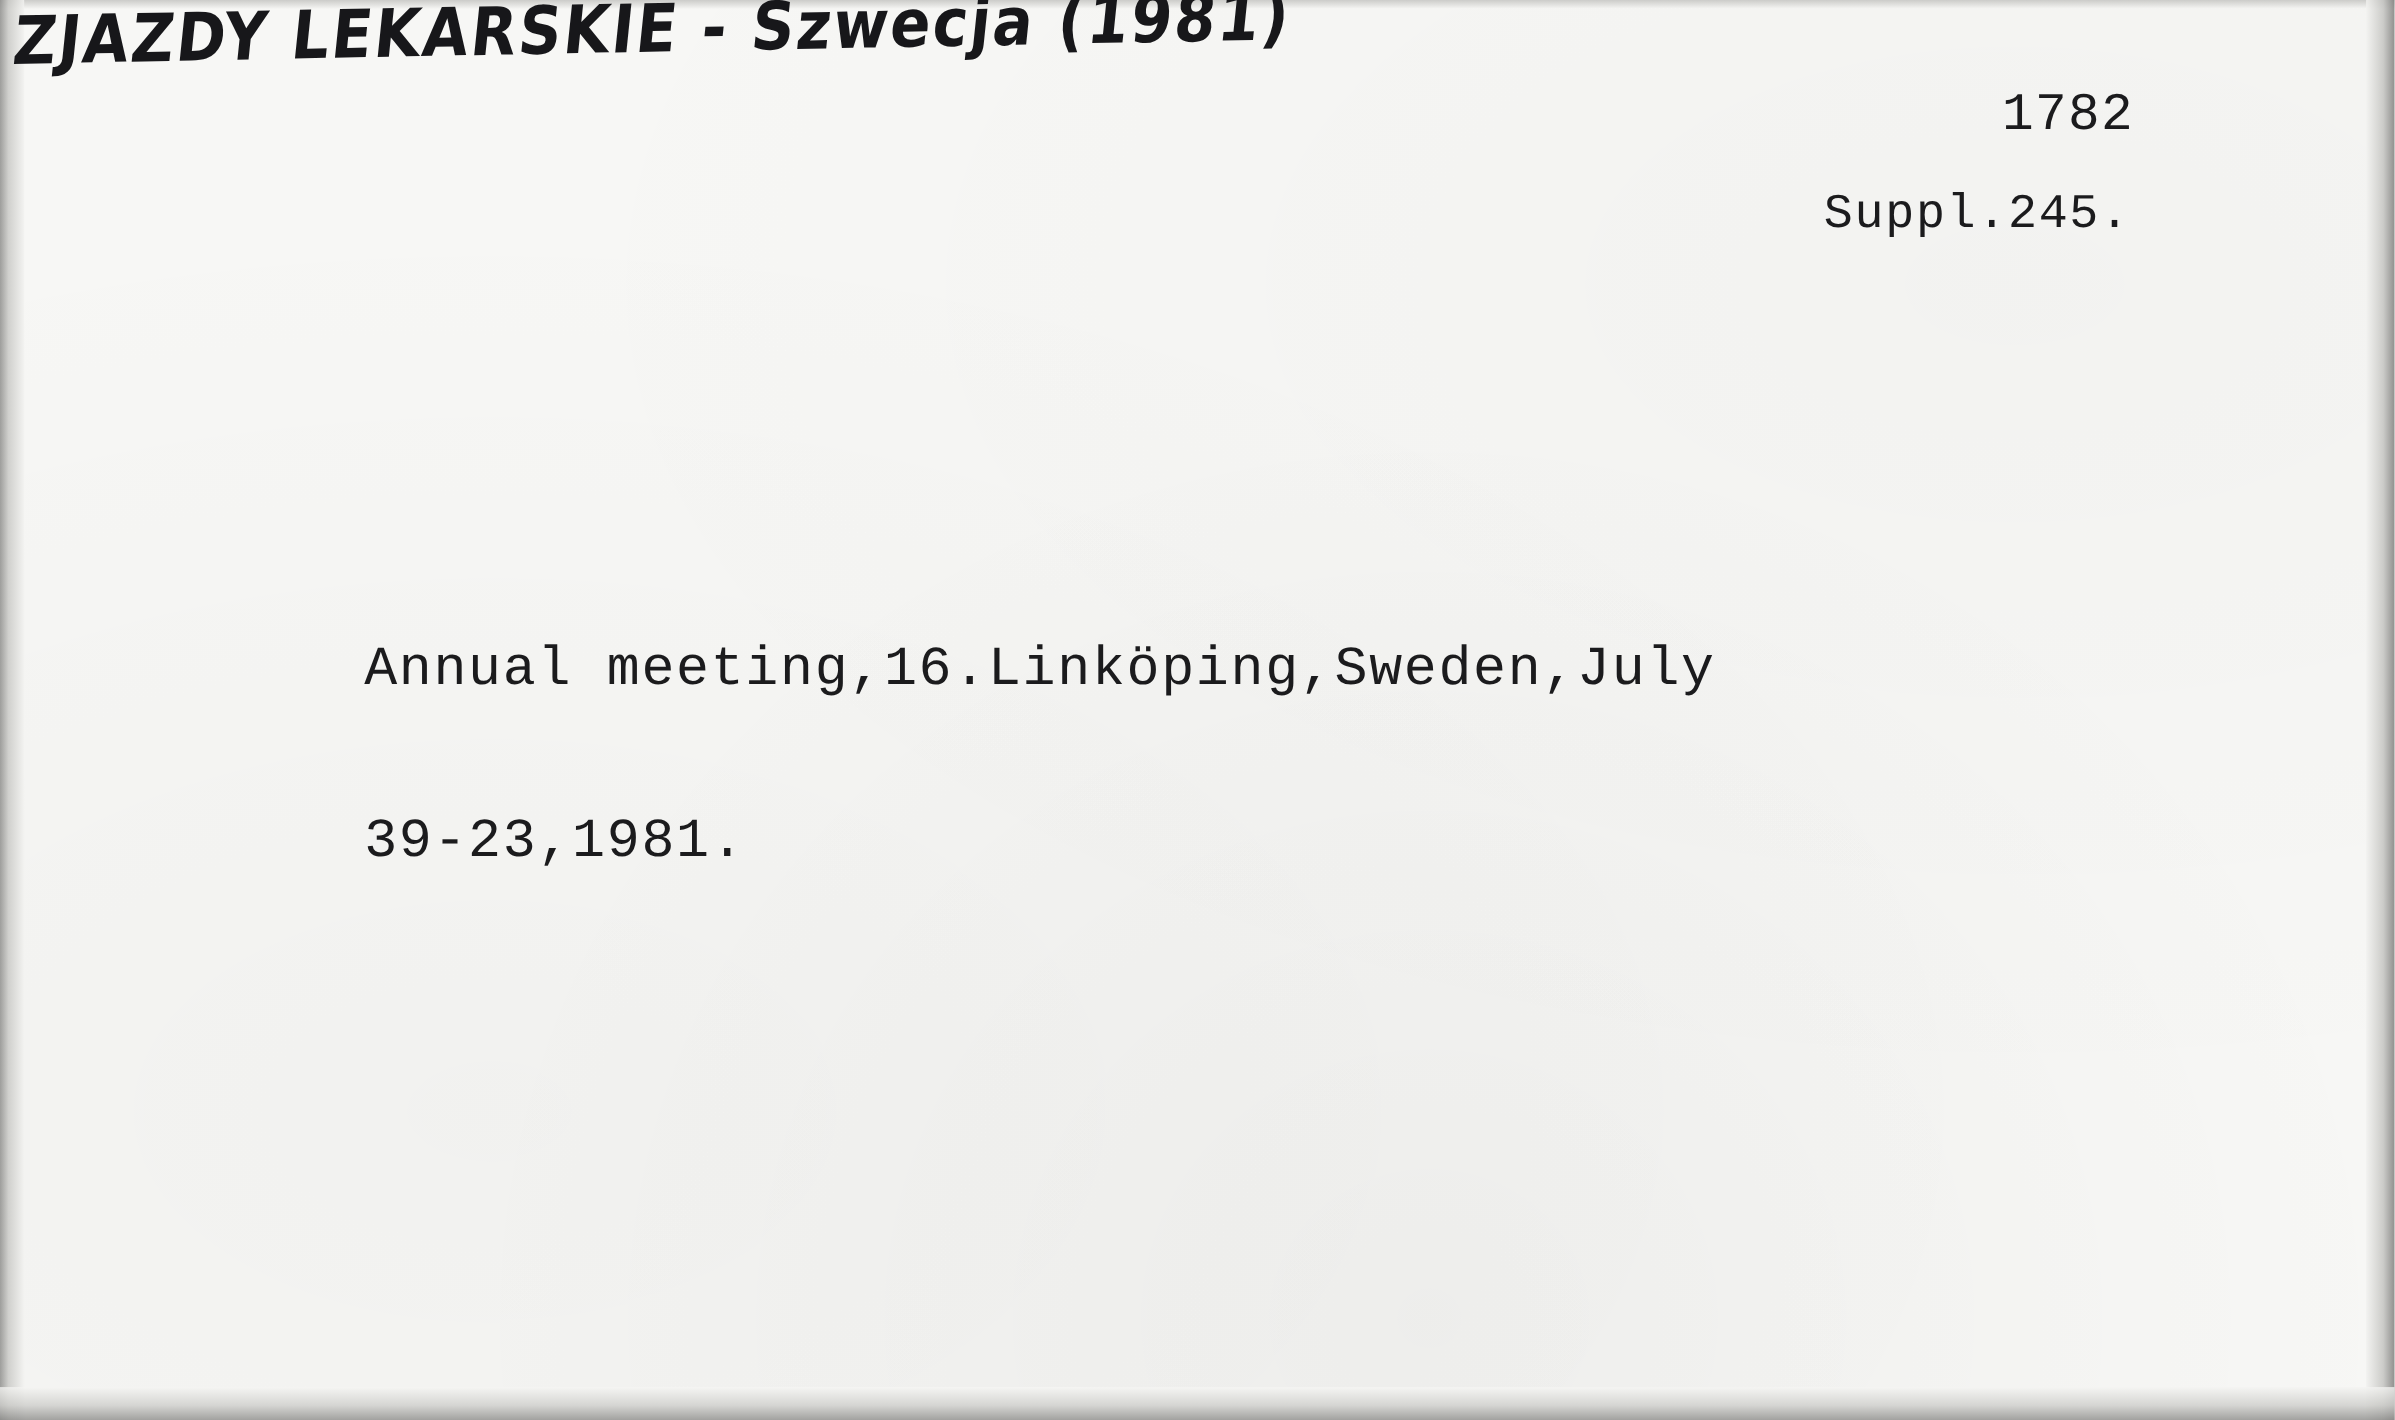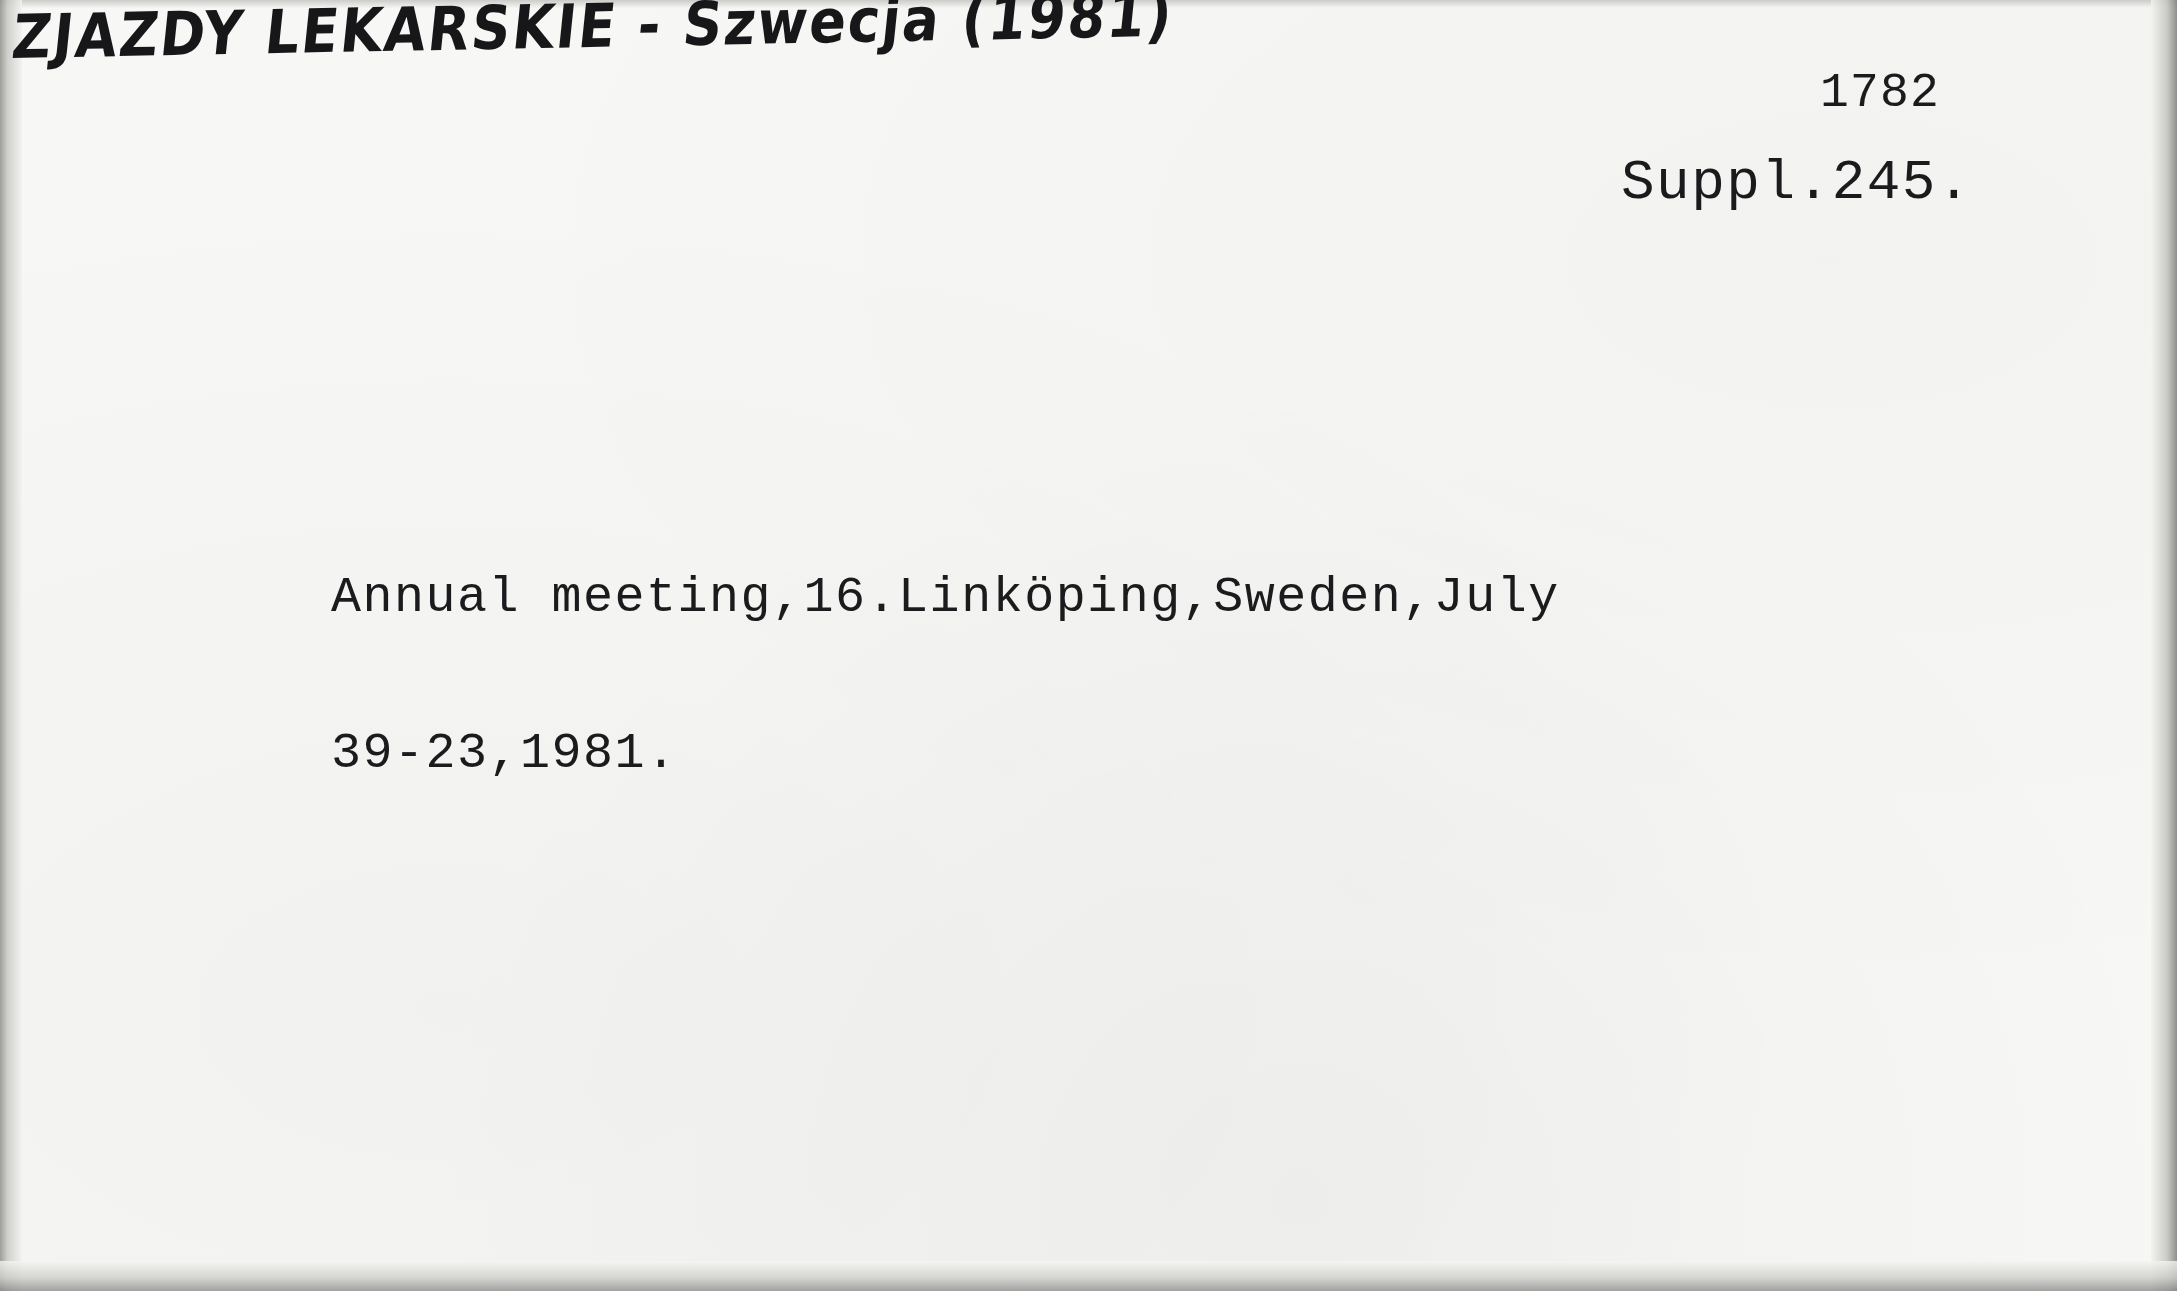--- a/index.html
+++ b/index.html
@@ -76,32 +76,33 @@
 
   
   .typed {
     position: absolute;
     color: #1b1b1d;
     font-family: "Liberation Mono", monospace;
     font-size: 50px;
     line-height: 76px;
     white-space: pre;
     letter-spacing: 1.5px;
+    margin-top: 12px;
   }
   .shelfmark {
     left: 1820px;
     top: 62px;
     font-size: 48px;
     line-height: 62px;
     letter-spacing: 1.2px;
   }
   .suppl-top {
-    left: 1621px;
+    left: 1658px;
     top: 152px;
-    font-size: 56px;
+    font-size: 44px;
     line-height: 62px;
     letter-spacing: 1.5px;
   }
   .body-block {
     left: 205px;
     top: 325px;
     font-size: 50px;
     line-height: 78px;
   }
   .indent1 { padding-left: 104px; display: block; }

